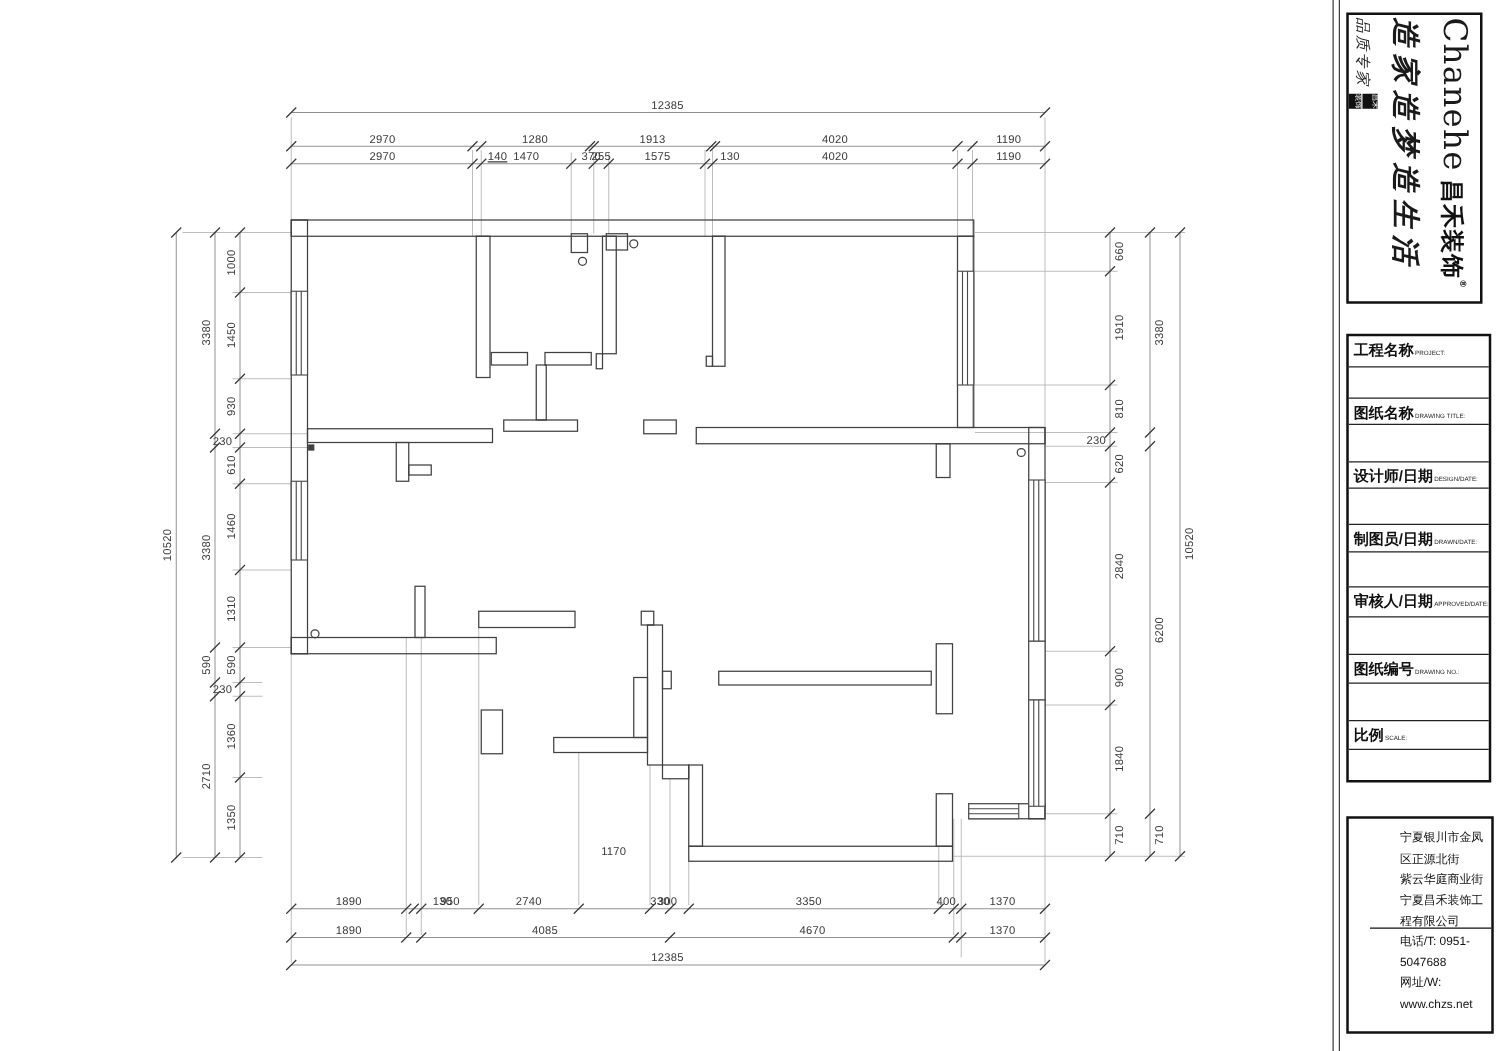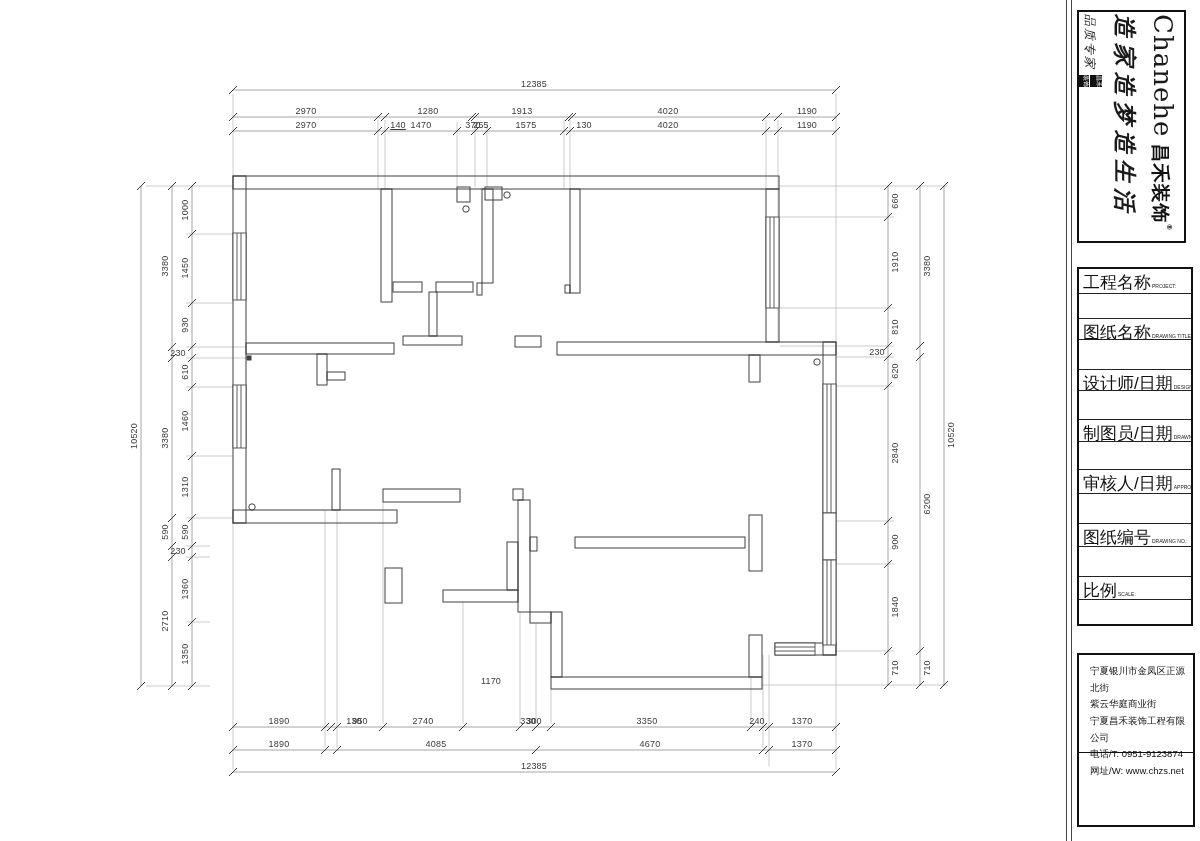--- a/index.html
+++ b/index.html
@@ -23,25 +23,25 @@
   .brandline2{font-family:"DejaVu Serif",serif;font-style:italic;font-weight:bold;font-size:23px;
               color:#1a1a1a;letter-spacing:6px;white-space:nowrap;}
   .brandline3{display:flex;align-items:center;gap:5px;}
   .brand-side{font-family:"DejaVu Serif",serif;font-style:italic;font-size:12px;color:#222;letter-spacing:2px;}
   .seals{display:flex;flex-direction:column;gap:1px;}
   .seal{width:12px;height:12px;background:#111;color:#fff;font-size:6px;line-height:6px;
         text-align:center;overflow:hidden;}
   .ttable{position:absolute;left:5px;top:267px;width:116px;border:2px solid #111;box-sizing:border-box;}
   .trow{border-bottom:1px solid #222;box-sizing:border-box;padding:2px 3px 0 4px;overflow:hidden;white-space:nowrap;}
   .trow:last-child{border-bottom:none;}
-  .trow .zh{font-size:17px;color:#111;font-weight:normal;}
+  .trow .zh{font-size:12px;color:#111;font-weight:bold;}
   .trow .en{font-size:5px;color:#222;margin-left:1px;}
   .companybox{position:absolute;left:5px;top:653px;width:118px;height:174px;border:2px solid #111;
               box-sizing:border-box;font-size:9.5px;color:#111;}
-  .cb-top{height:98px;border-bottom:1.5px solid #111;box-sizing:border-box;padding:8px 6px 0 11px;line-height:1.75;}
+  .cb-top{height:88px;border-bottom:1.5px solid #111;box-sizing:border-box;padding:8px 6px 0 24px;line-height:1.75;margin-left:17px;}
   .cb-bot{padding:8px 6px 0 7px;line-height:1.3;}
   .cb-en{font-size:5px;color:#222;letter-spacing:-0.2px;margin-bottom:6px;}
   .cb-zh{font-size:9.5px;font-weight:bold;margin-bottom:1px;}
 </style>
 </head>
 <body>
 
 <div class="sheet">
 
   <svg width="1070" height="841" viewBox="0 0 1070 841">
@@ -147,21 +147,21 @@
       <span class="dim" style="left: 668px; top: 125px;">4020</span>
       <span class="dim" style="left: 807px; top: 125px;">1190</span>
       <span class="dim" style="left: 279px; top: 721px;">1890</span>
       <span class="dim" style="left: 354px; top: 721px;">130</span>
       <span class="dim" style="left: 360px; top: 721px;">950</span>
       <span class="dim" style="left: 423px; top: 721px;">2740</span>
       <span class="dim" style="left: 491px; top: 681px;">1170</span>
       <span class="dim" style="left: 528px; top: 721px;">330</span>
       <span class="dim" style="left: 534px; top: 721px;">300</span>
       <span class="dim" style="left: 647px; top: 721px;">3350</span>
-      <span class="dim" style="left: 757px; top: 721px;">240</span>
+      <span class="dim" style="left: 757px; top: 721px;">400</span>
       <span class="dim" style="left: 802px; top: 721px;">1370</span>
       <span class="dim" style="left: 279px; top: 744px;">1890</span>
       <span class="dim" style="left: 436px; top: 744px;">4085</span>
       <span class="dim" style="left: 650px; top: 744px;">4670</span>
       <span class="dim" style="left: 802px; top: 744px;">1370</span>
       <span class="dim" style="left: 534px; top: 766px;">12385</span>
       <span class="dim rot" style="left: 185px; top: 210px;">1000</span>
       <span class="dim rot" style="left: 185px; top: 268px;">1450</span>
       <span class="dim rot" style="left: 185px; top: 325px;">930</span>
       <span class="dim" style="left: 178px; top: 353px;">230</span>
@@ -230,18 +230,18 @@
       <div class="trow" style="height:30px;"></div>
       <div class="trow" style="height:23px;"><span class="zh">比例</span><span class="en">SCALE:</span></div>
       <div class="trow" style="height:24px;"></div>
     </div>
 
     <div class="companybox">
       <div class="cb-top">
         <div>宁夏银川市金凤区正源北街</div>
         <div>紫云华庭商业街</div>
         <div>宁夏昌禾装饰工程有限公司</div>
-        <div>电话/T: 0951-9123874</div>
+        <div>电话/T: 0951-5047688</div>
         <div>网址/W: www.chzs.net</div>
       </div>
     </div>
   </div>
 </div>
 
 </body></html>

